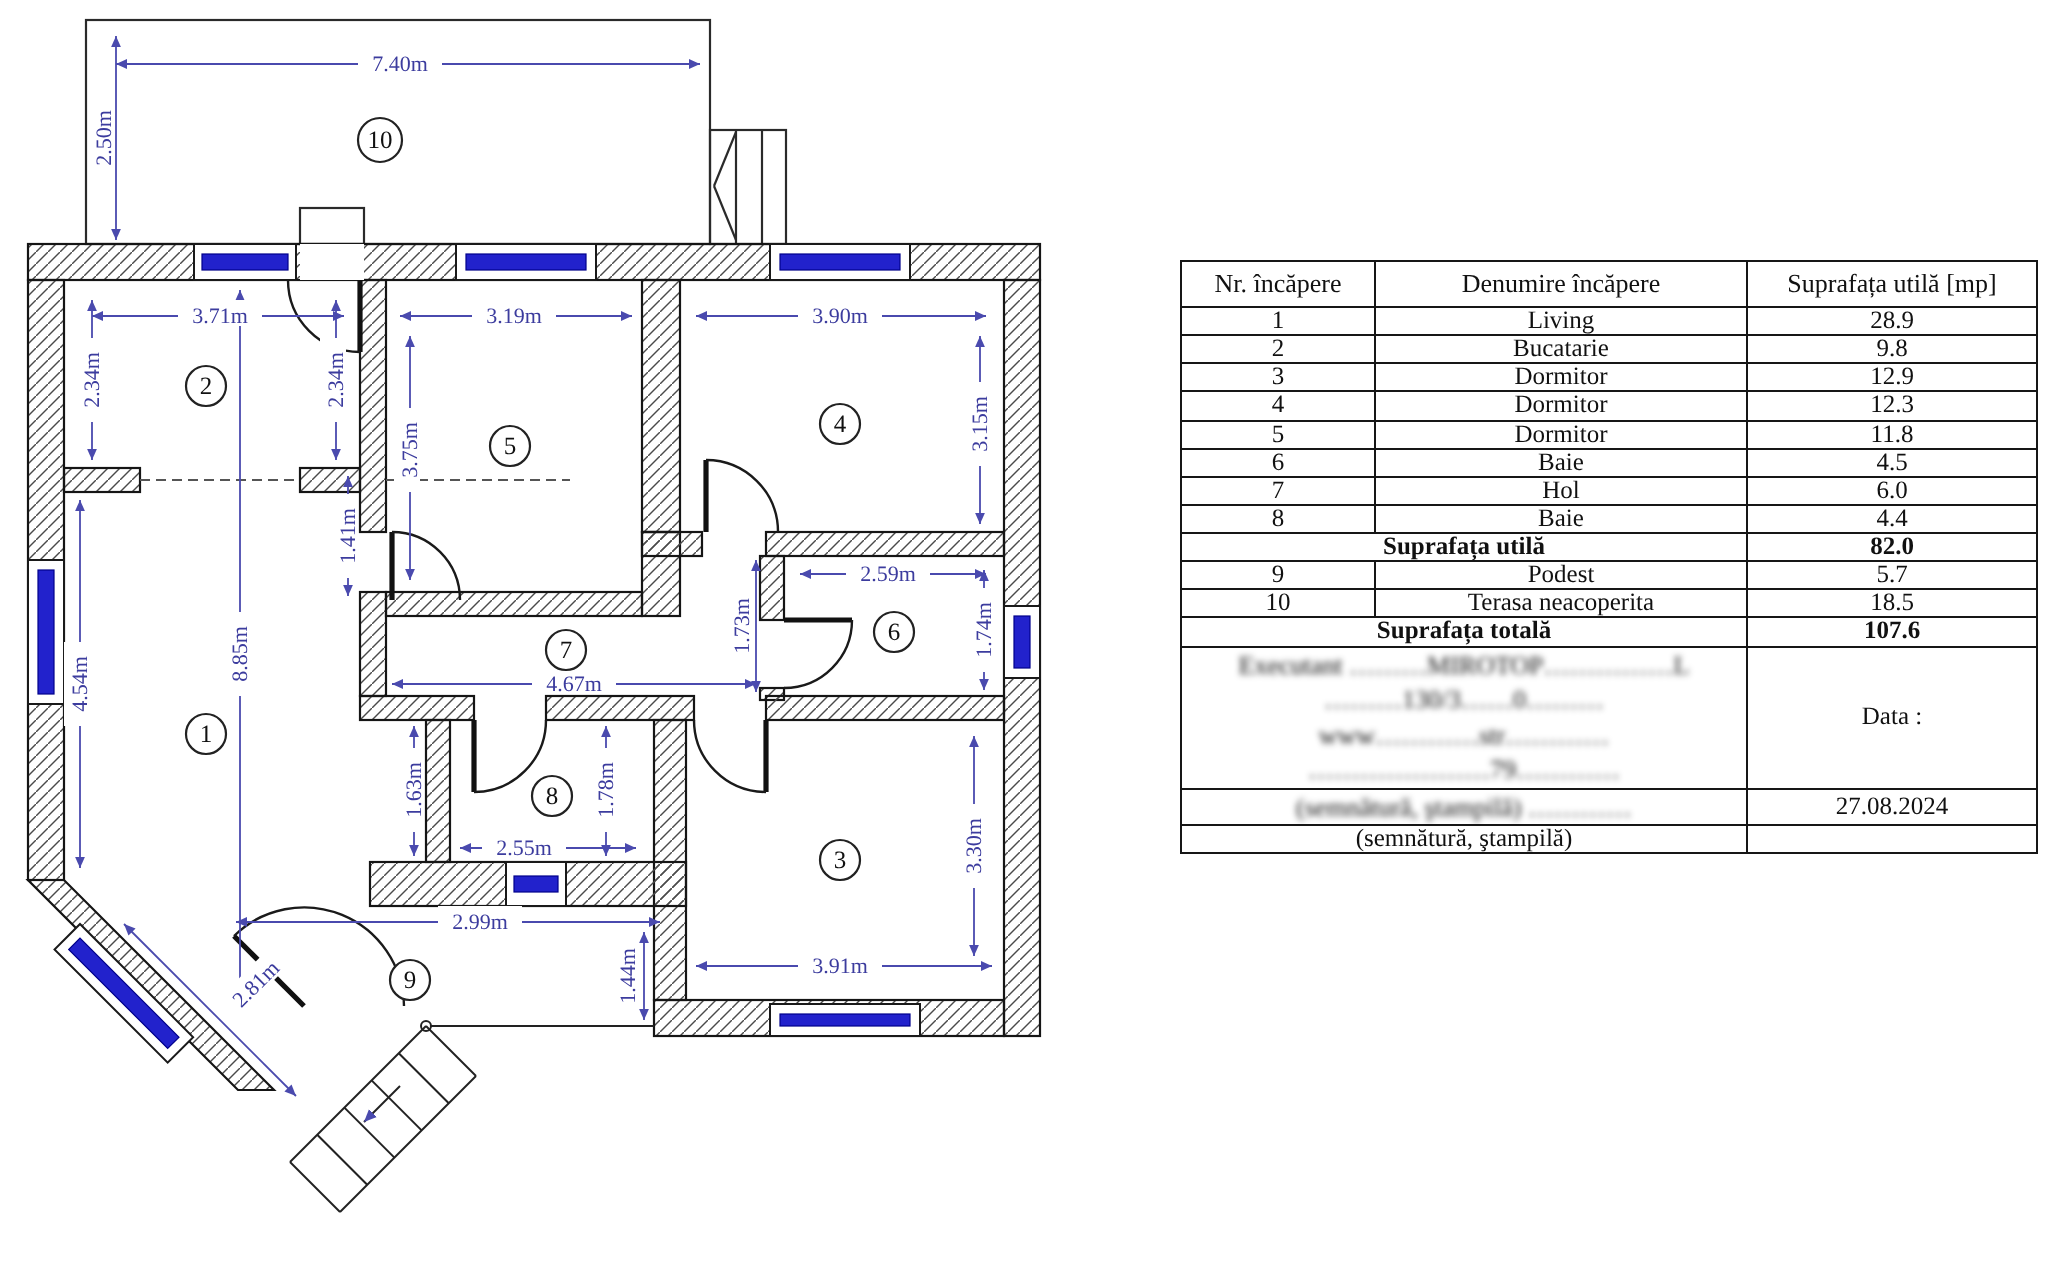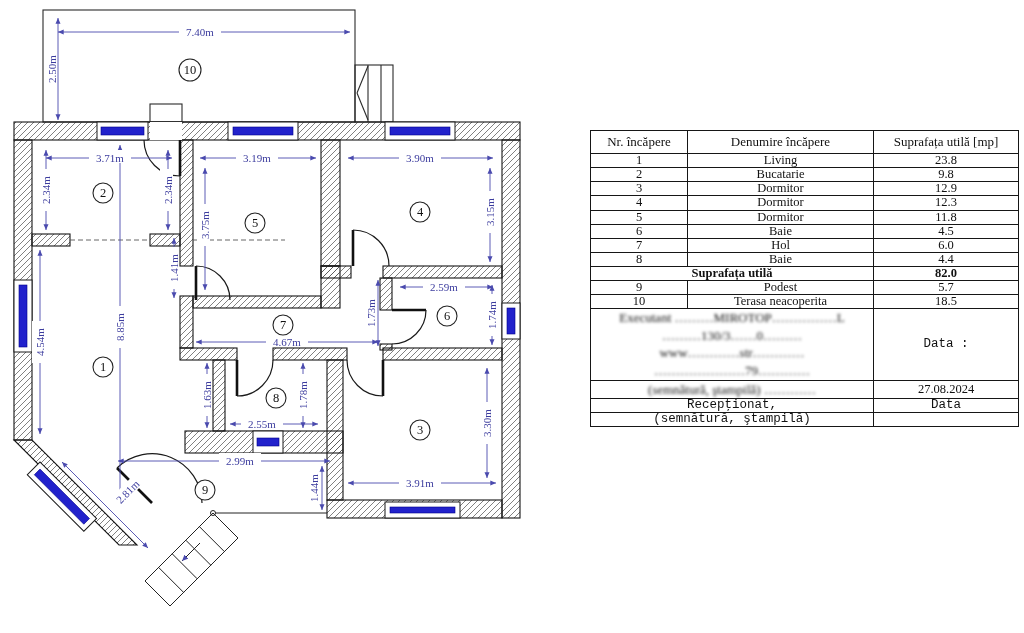--- a/index.html
+++ b/index.html
@@ -18,21 +18,21 @@
   .roomt{font-family:"Liberation Serif",serif;font-size:12.5px;fill:#111;}
   .dash{stroke:#555;stroke-width:0.9;stroke-dasharray:5 3;fill:none;}
   .steps{stroke:#222;stroke-width:1;fill:none;}
   
   .doc-table{position:absolute;left:590px;top:130px;width:428px;border-collapse:collapse;
     color:#111;table-layout:fixed;}
   .doc-table th,.doc-table td{border:1.5px solid #161616;text-align:center;padding:0;overflow:hidden;}
   .doc-table th{font-size:13px;font-weight:normal;height:22px;}
   .doc-table tbody td{font-size:12.5px;height:13px;line-height:1.05;}
   .doc-table tr.brow td{font-weight:bold;}
-  .ftd{font-size:13px;font-family:Liberation Mono, monospace;}
+  .ftd{font-size:13px;}
   .blurline{filter:blur(1.7px);font-size:13px;line-height:1.35;}
   .exec-cell{height:74px;vertical-align:middle;}
   .stamp-blur-cell{height:48px;}
   .recep-cell{height:18px;}
   .stamp-cell{height:60px;vertical-align:middle;}
   .date-cell{font-size:13.5px;}
 </style>
 </head>
 <body>
 
@@ -352,21 +352,21 @@
     <tr>
       <th>Nr. încăpere</th>
       <th>Denumire încăpere</th>
       <th>Suprafața utilă [mp]</th>
     </tr>
   </thead>
   <tbody>
       <tr>
         <td>1</td>
         <td>Living</td>
-        <td>23.8</td>
+        <td>28.9</td>
       </tr>
       <tr>
         <td>2</td>
         <td>Bucatarie</td>
         <td>9.8</td>
       </tr>
       <tr>
         <td>3</td>
         <td>Dormitor</td>
         <td>12.9</td>
@@ -402,40 +402,40 @@
       </tr>
       <tr>
         <td>9</td>
         <td>Podest</td>
         <td>5.7</td>
       </tr>
       <tr>
         <td>10</td>
         <td>Terasa neacoperita</td>
         <td>18.5</td>
+      </tr>
+      <tr class="brow">
+        <td colspan="2">Suprafața totală</td>
+        <td>107.6</td>
       </tr>
     </tbody>
   <tbody>
     <tr>
       <td colspan="2" class="exec-cell">
         <div class="blurline">Executant ………MIROTOP……………L</div>
         <div class="blurline">………130/3……0………</div>
         <div class="blurline">www…………str…………</div>
         <div class="blurline">…………………79…………</div>
       </td>
       <td class="ftd">Data :</td>
     </tr>
     <tr>
       <td colspan="2" class="stamp-blur-cell">
         <div class="blurline">(semnătură, ştampilă) …………</div>
       </td>
       <td class="date-cell">27.08.2024</td>
     </tr>
     <tr>
-      <td colspan="2" class="ftd recep-cell">Recepţionat,</td>
-      <td class="ftd">Data</td>
-    </tr>
-    <tr>
       <td colspan="2" class="ftd stamp-cell">(semnătură, ştampilă)</td>
       <td></td>
     </tr>
   </tbody>
 </table>
 
 </body></html>

